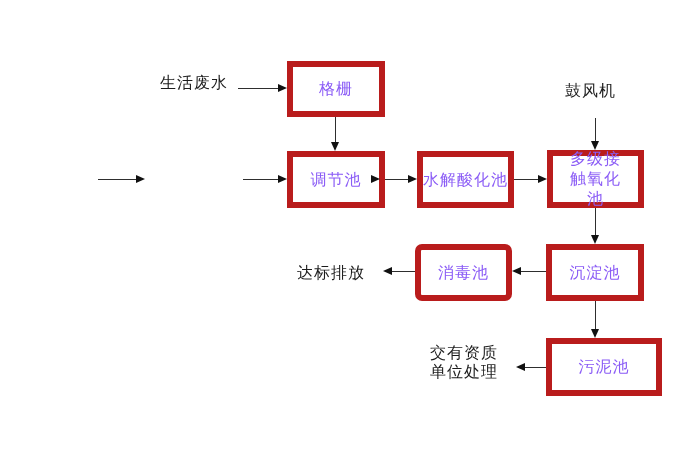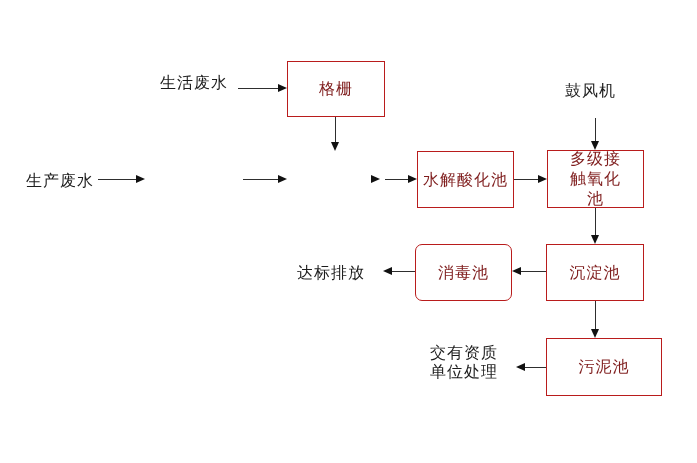--- a/index.html
+++ b/index.html
@@ -2,22 +2,22 @@
 <html><head>
 <meta charset="utf-8">
 <style>
   html, body { margin:0; padding:0; background:#ffffff; }
   .canvas {
     position:relative; width:697px; height:463px; background:#ffffff;
     font-family:"Liberation Serif","DejaVu Serif",serif; overflow:hidden;
   }
   .box {
     position:absolute; box-sizing:border-box; background:#ffffff;
-    border:1px solid #b91c1c; display:flex; align-items:center; justify-content:center;
-    text-align:center; font-size:16px; line-height:20px; color:#7f1d1d; letter-spacing:1px;
+    border:6px solid #b91c1c; display:flex; align-items:center; justify-content:center;
+    text-align:center; font-size:16px; line-height:20px; color:#8b5cf6; letter-spacing:1px;
   }
   .lbl {
     position:absolute; font-size:16px; color:#1c1c1c; letter-spacing:1px;
     line-height:19px; white-space:pre-line;
   }
   .hline { position:absolute; height:1px; background:#2e2e2e; }
   .vline { position:absolute; width:1px; background:#2e2e2e; }
   .head { position:absolute; width:0; height:0; }
   .hr { border-top:4px solid transparent; border-bottom:4px solid transparent; border-left:9px solid #111111; }
   .hl { border-top:4px solid transparent; border-bottom:4px solid transparent; border-right:9px solid #111111; }
@@ -39,27 +39,27 @@
   #l-blower     { left:565px; top:81px; }
   #l-discharge  { left:297px; top:263px; }
   #l-qualified  { left:430px; top:343px; }
 </style>
 </head>
 <body>
 
 <div class="canvas">
 
   <div class="lbl" id="l-domestic">生活废水</div>
-  <div class="lbl" id="l-production">生产废水</div>
   <div class="lbl" id="l-blower">鼓风机</div>
   <div class="lbl" id="l-discharge">达标排放</div>
   <div class="lbl" id="l-qualified">交有资质
 单位处理</div>
 
   <div class="box" id="b-grille">格栅</div>
+  <div class="box" id="b-reg">调节池</div>
   <div class="box" id="b-hyd">水解酸化池</div>
   <div class="box" id="b-oxi">多级接触氧化池</div>
   <div class="box" id="b-sed">沉淀池</div>
   <div class="box" id="b-dis">消毒池</div>
   <div class="box" id="b-slu">污泥池</div>
 
   <div class="hline" style="left:238px;top:88px;width:40px;"></div>
   <div class="head hr" style="left:278px;top:84px;"></div>
 
   <div class="vline" style="left:335px;top:117px;height:25px;"></div>

